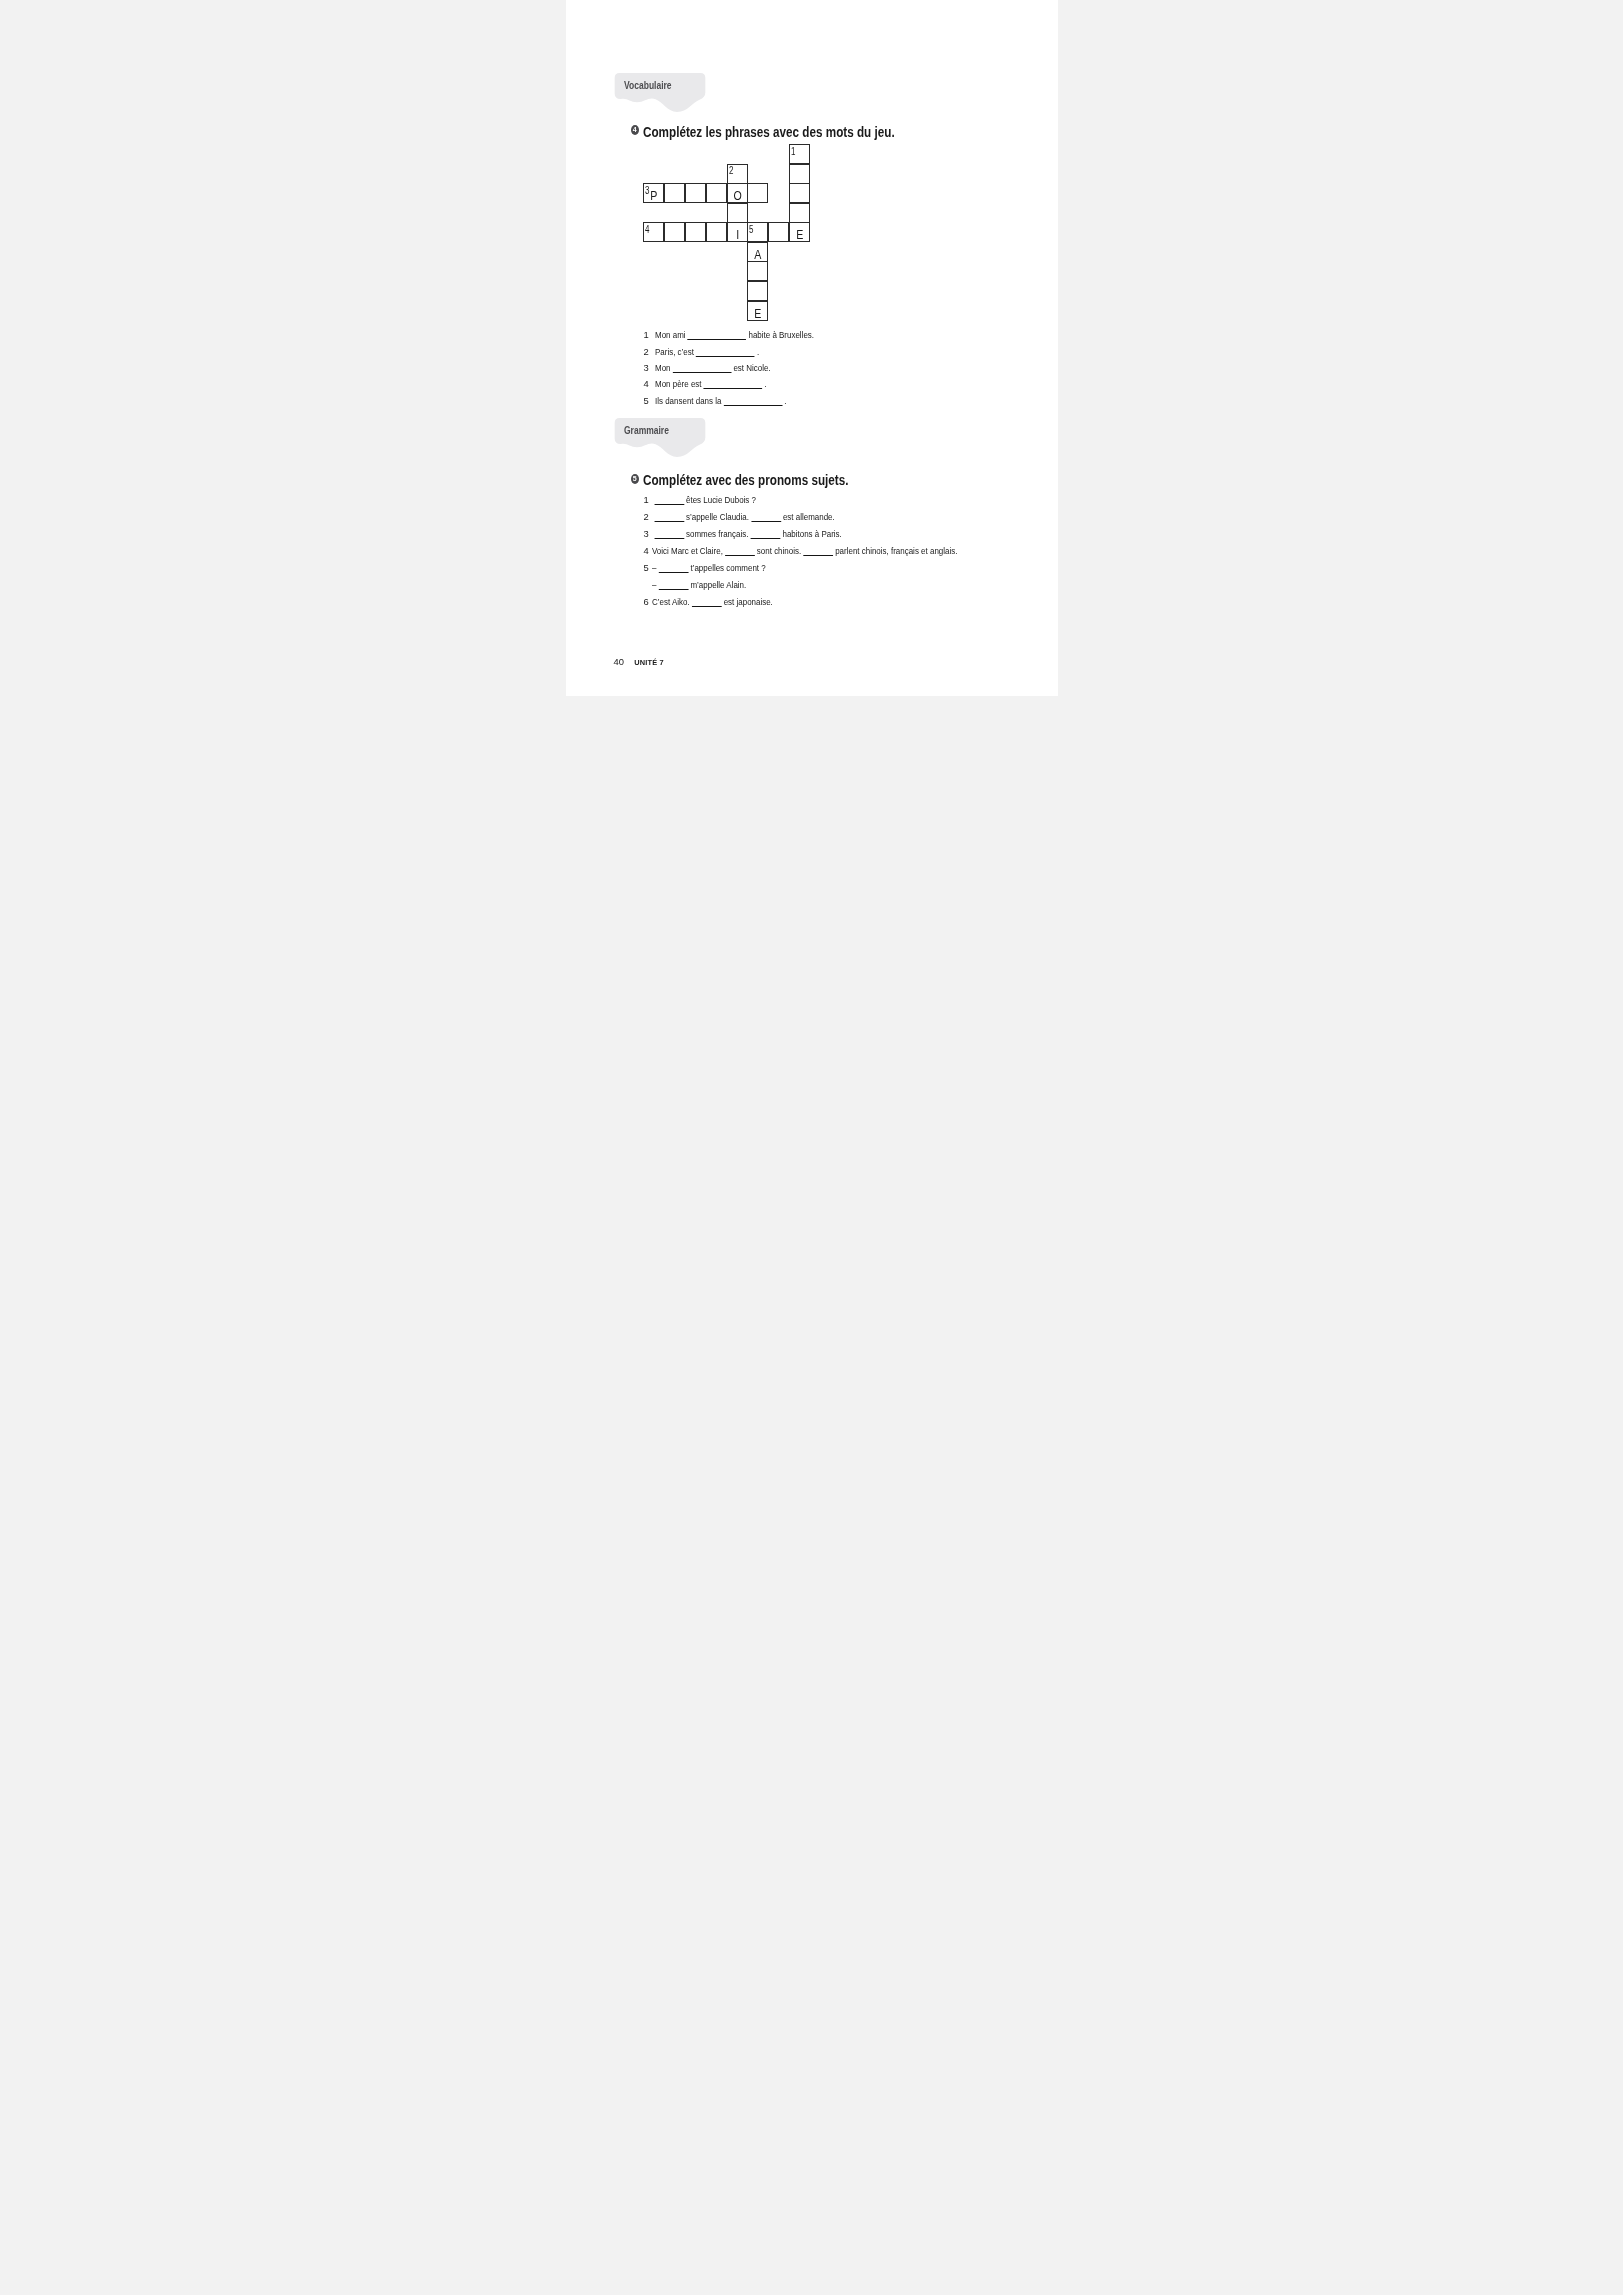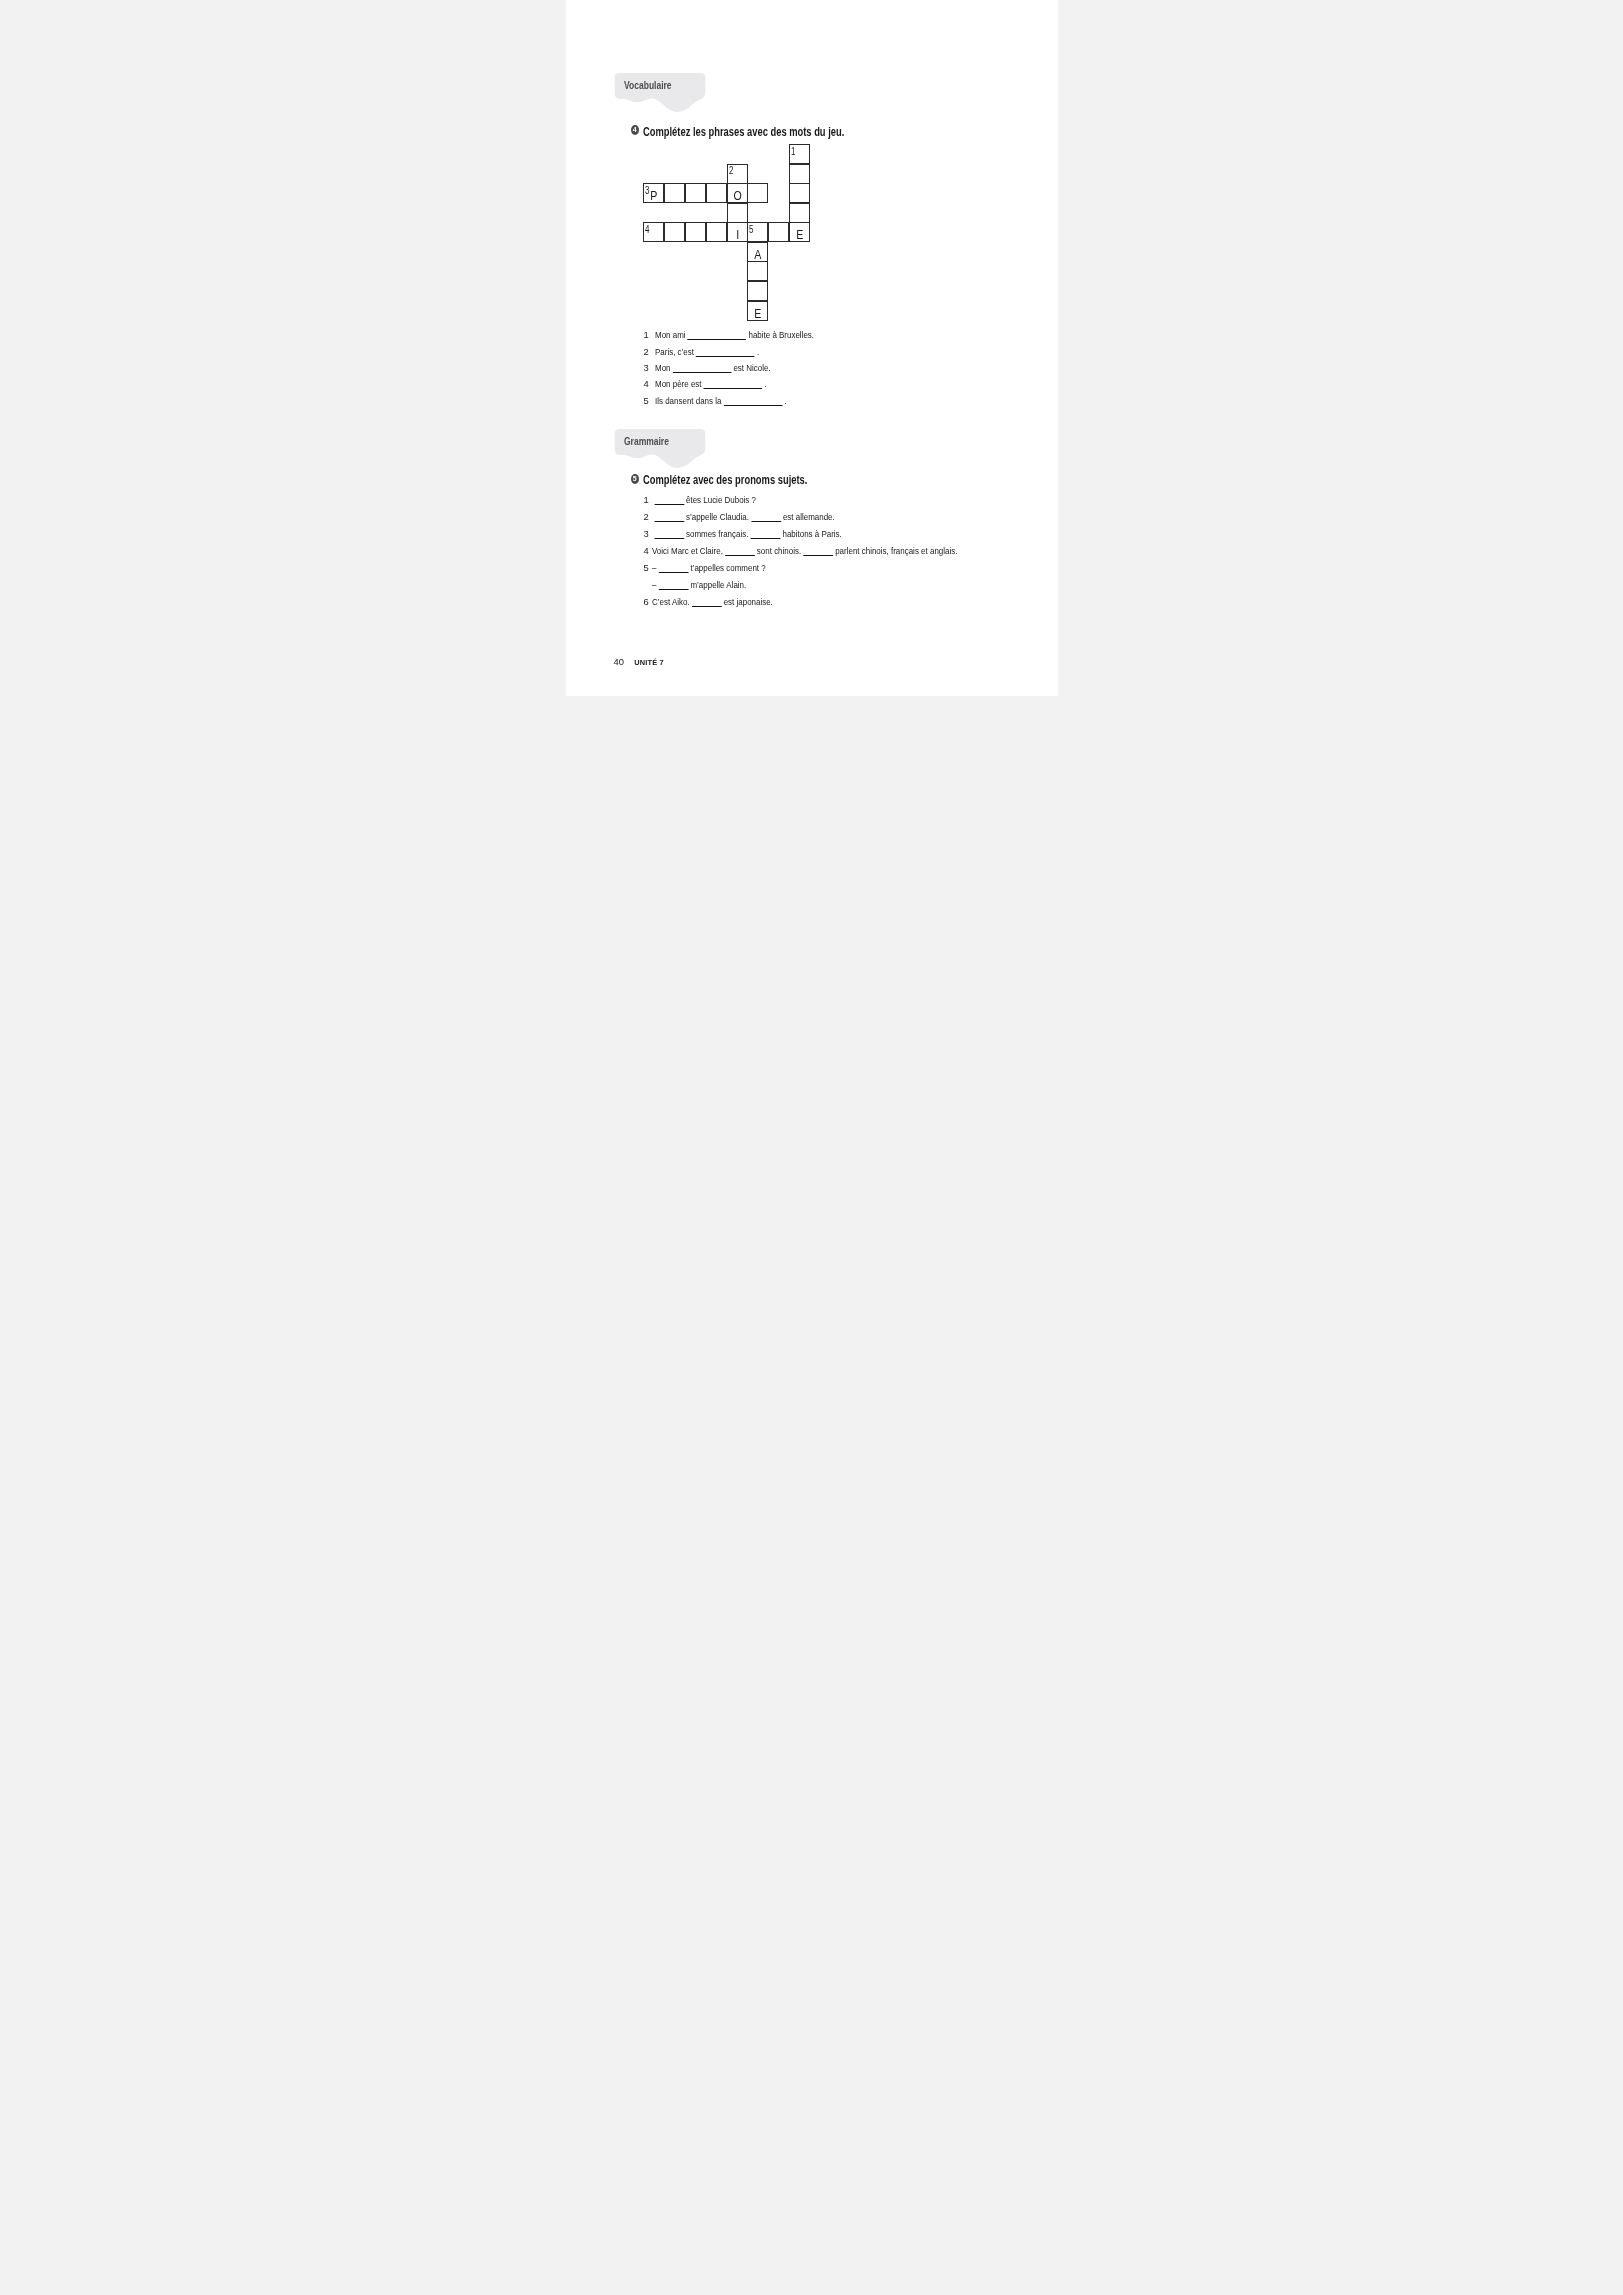--- a/index.html
+++ b/index.html
@@ -25,21 +25,21 @@
   .sx85{transform:scaleX(.85);}
   .sx78{transform:scaleX(.78);}
   
   .badge{
     position:absolute;width:8.4px;height:10.3px;border-radius:50%;
     background:var(--badge-bg,#4a4a4d);color:var(--badge-text,#fff);
     font-size:7px;font-weight:bold;line-height:10.3px;text-align:center;
   }
   .ex-title{
     position:absolute;left:77px;
-    font-size:12px;font-weight:bold;line-height:12px;
+    font-size:15px;font-weight:bold;line-height:12px;
     white-space:nowrap;
     text-align:center;
   }
   
   #voc-grid{position:absolute;left:77px;top:144px;}
   .ccell{
     position:absolute;box-sizing:border-box;
     width:21.5px;height:20px;
     border:0.6px solid var(--grid-border,#2b2b2b);
     background:#fff;
@@ -153,21 +153,21 @@
       <div class="sent" style="top: 379px;">
         <span class="snum" style="width: 11.3px;">4</span>
         <span class="sbody"><span>Mon père est</span><span class="blank" style="width: 69px;"></span><span>.</span></span>
       </div>
       <div class="sent" style="top: 396px;">
         <span class="snum" style="width: 11.3px;">5</span>
         <span class="sbody"><span>Ils dansent dans la</span><span class="blank" style="width: 69px;"></span><span>.</span></span>
       </div>
     </div>
 
-  <div class="band" style="top:429px">
+  <div class="band" style="top:418px">
     <svg width="92" height="39" viewBox="0 0 186 80">
       <path d="M10,0 H176 Q186,0 186,10 V40 Q186,50 174,55 C158,62 150,80 128,80 C108,80 100,60 84,54 C70,48 62,60 46,60 C32,60 26,52 16,53 Q0,55 0,42 V10 Q0,0 10,0 Z" fill="var(--band-bg,#e9e9eb)"></path>
     </svg>
     <div class="band-label">
       <span class="cx sx85">Grammaire</span>
     </div>
   </div>
 
   <div class="badge" style="left:65px;top:474px">5</div>
   <div class="ex-title" style="top:474px">

